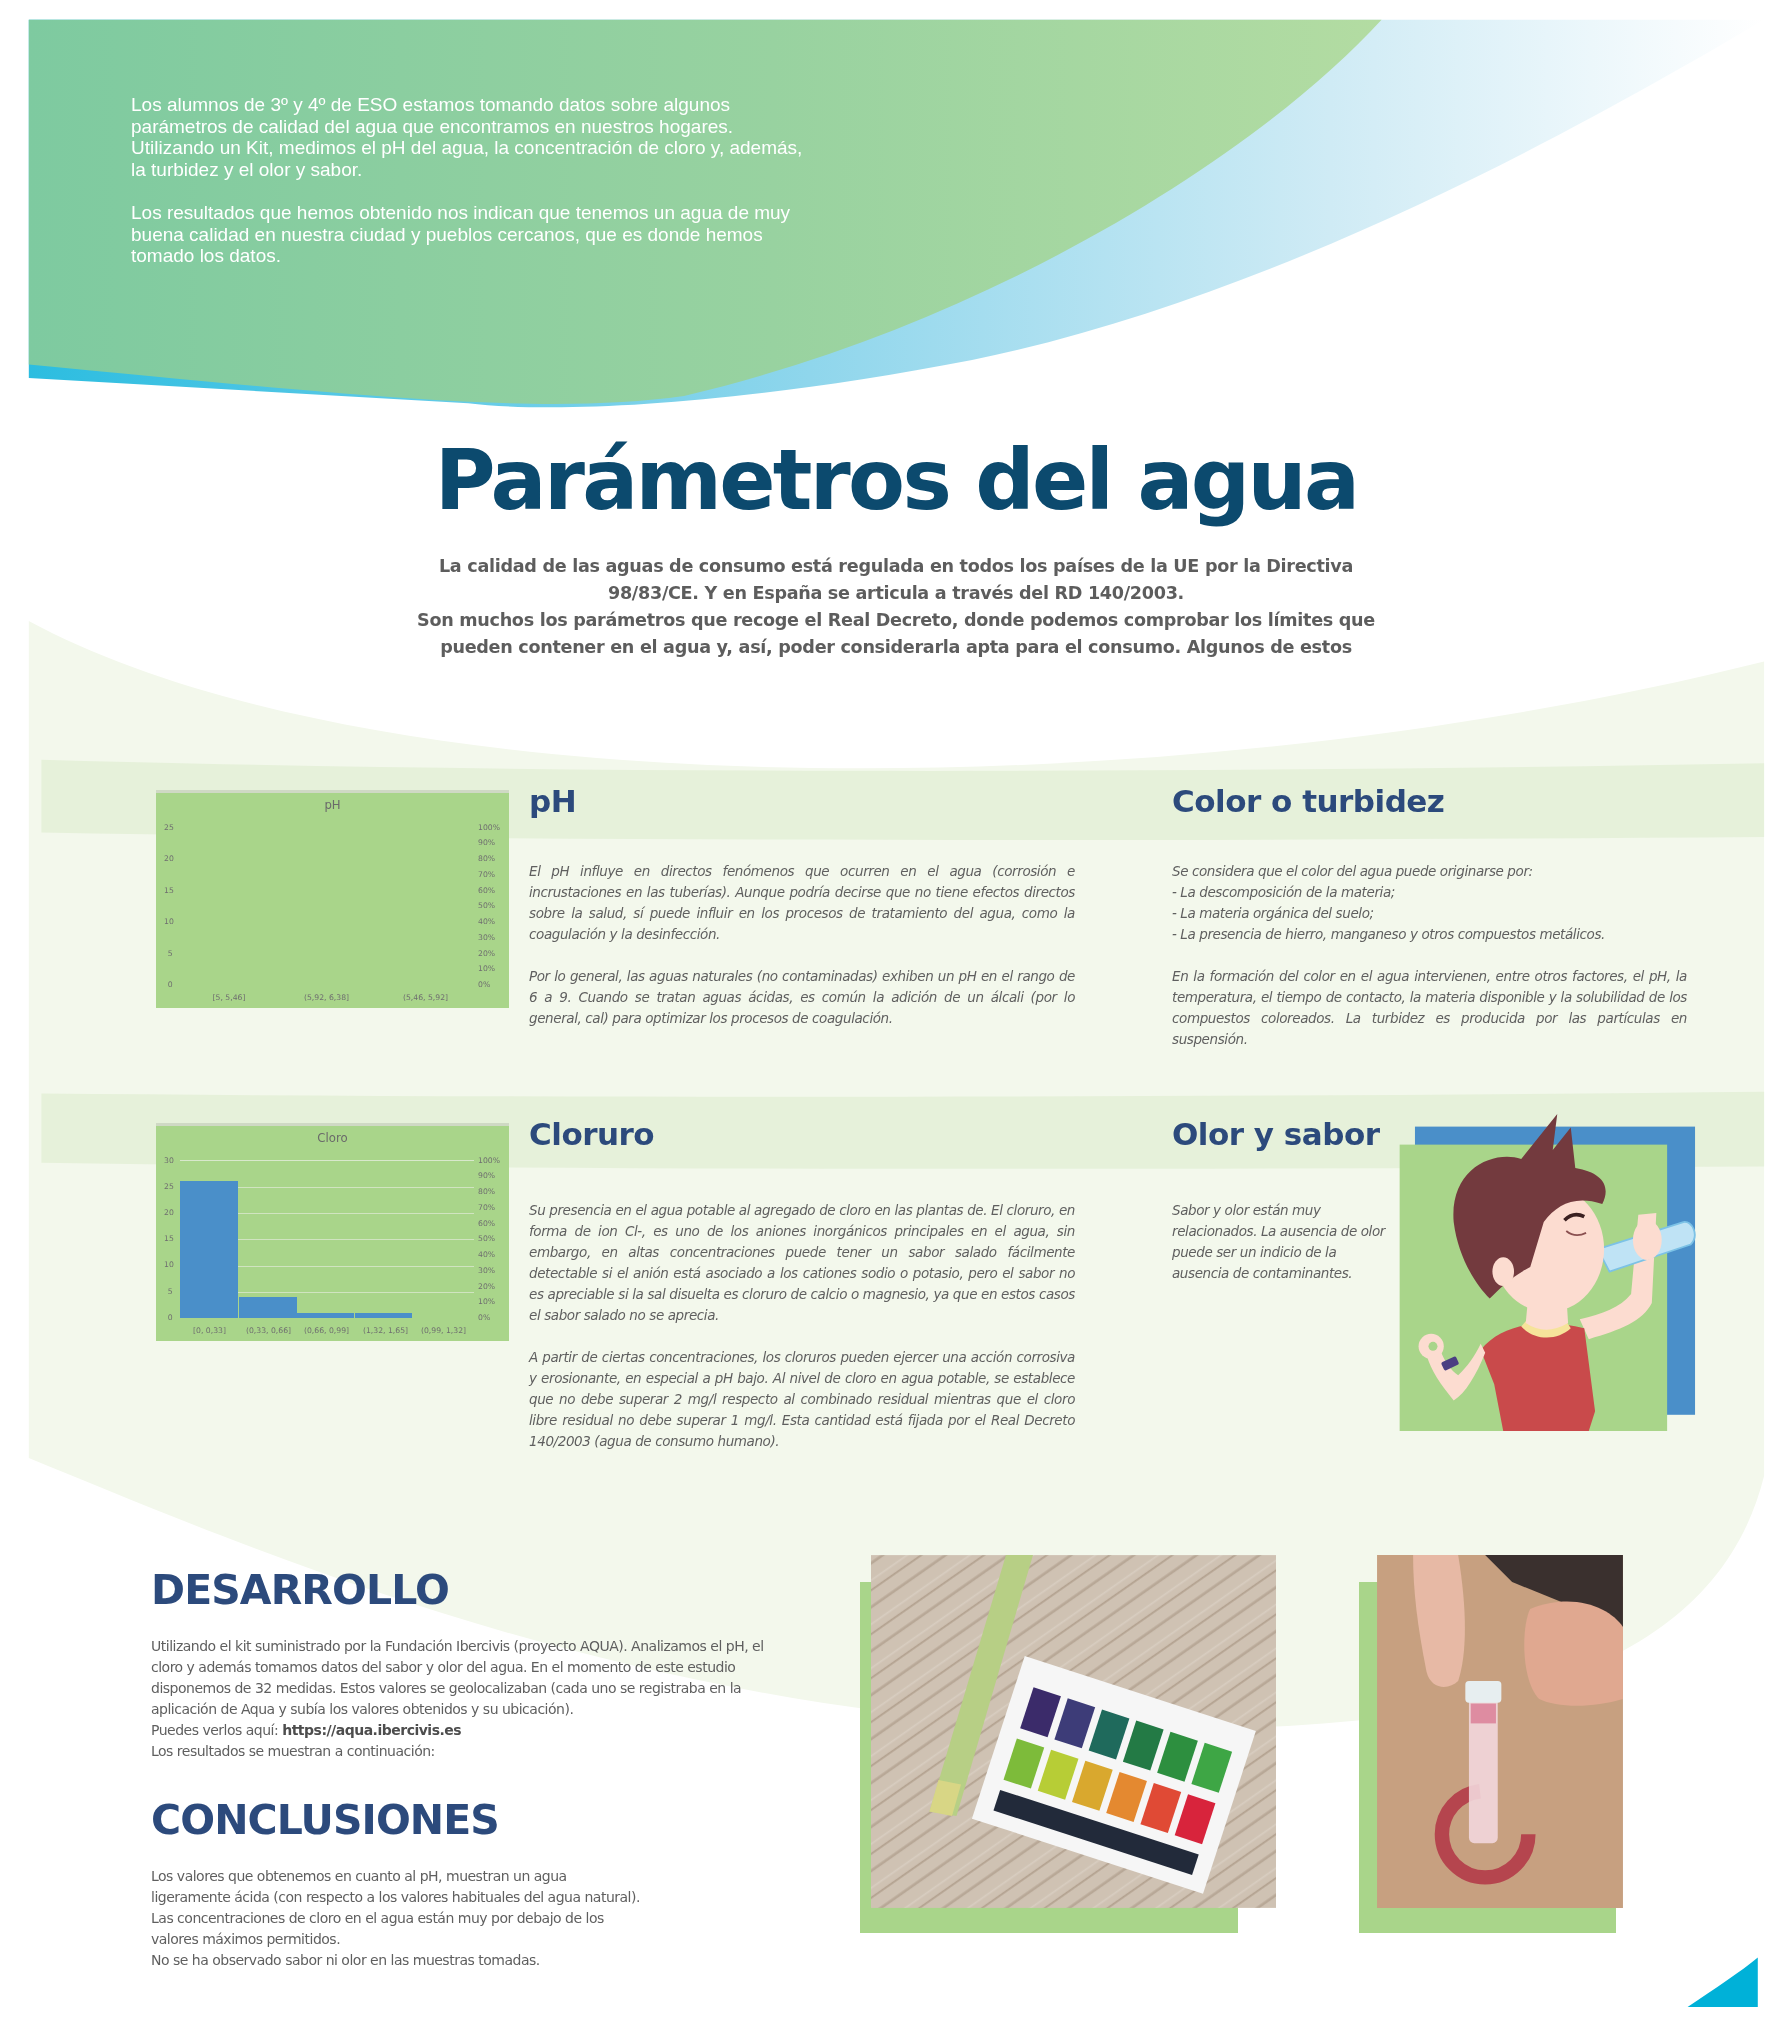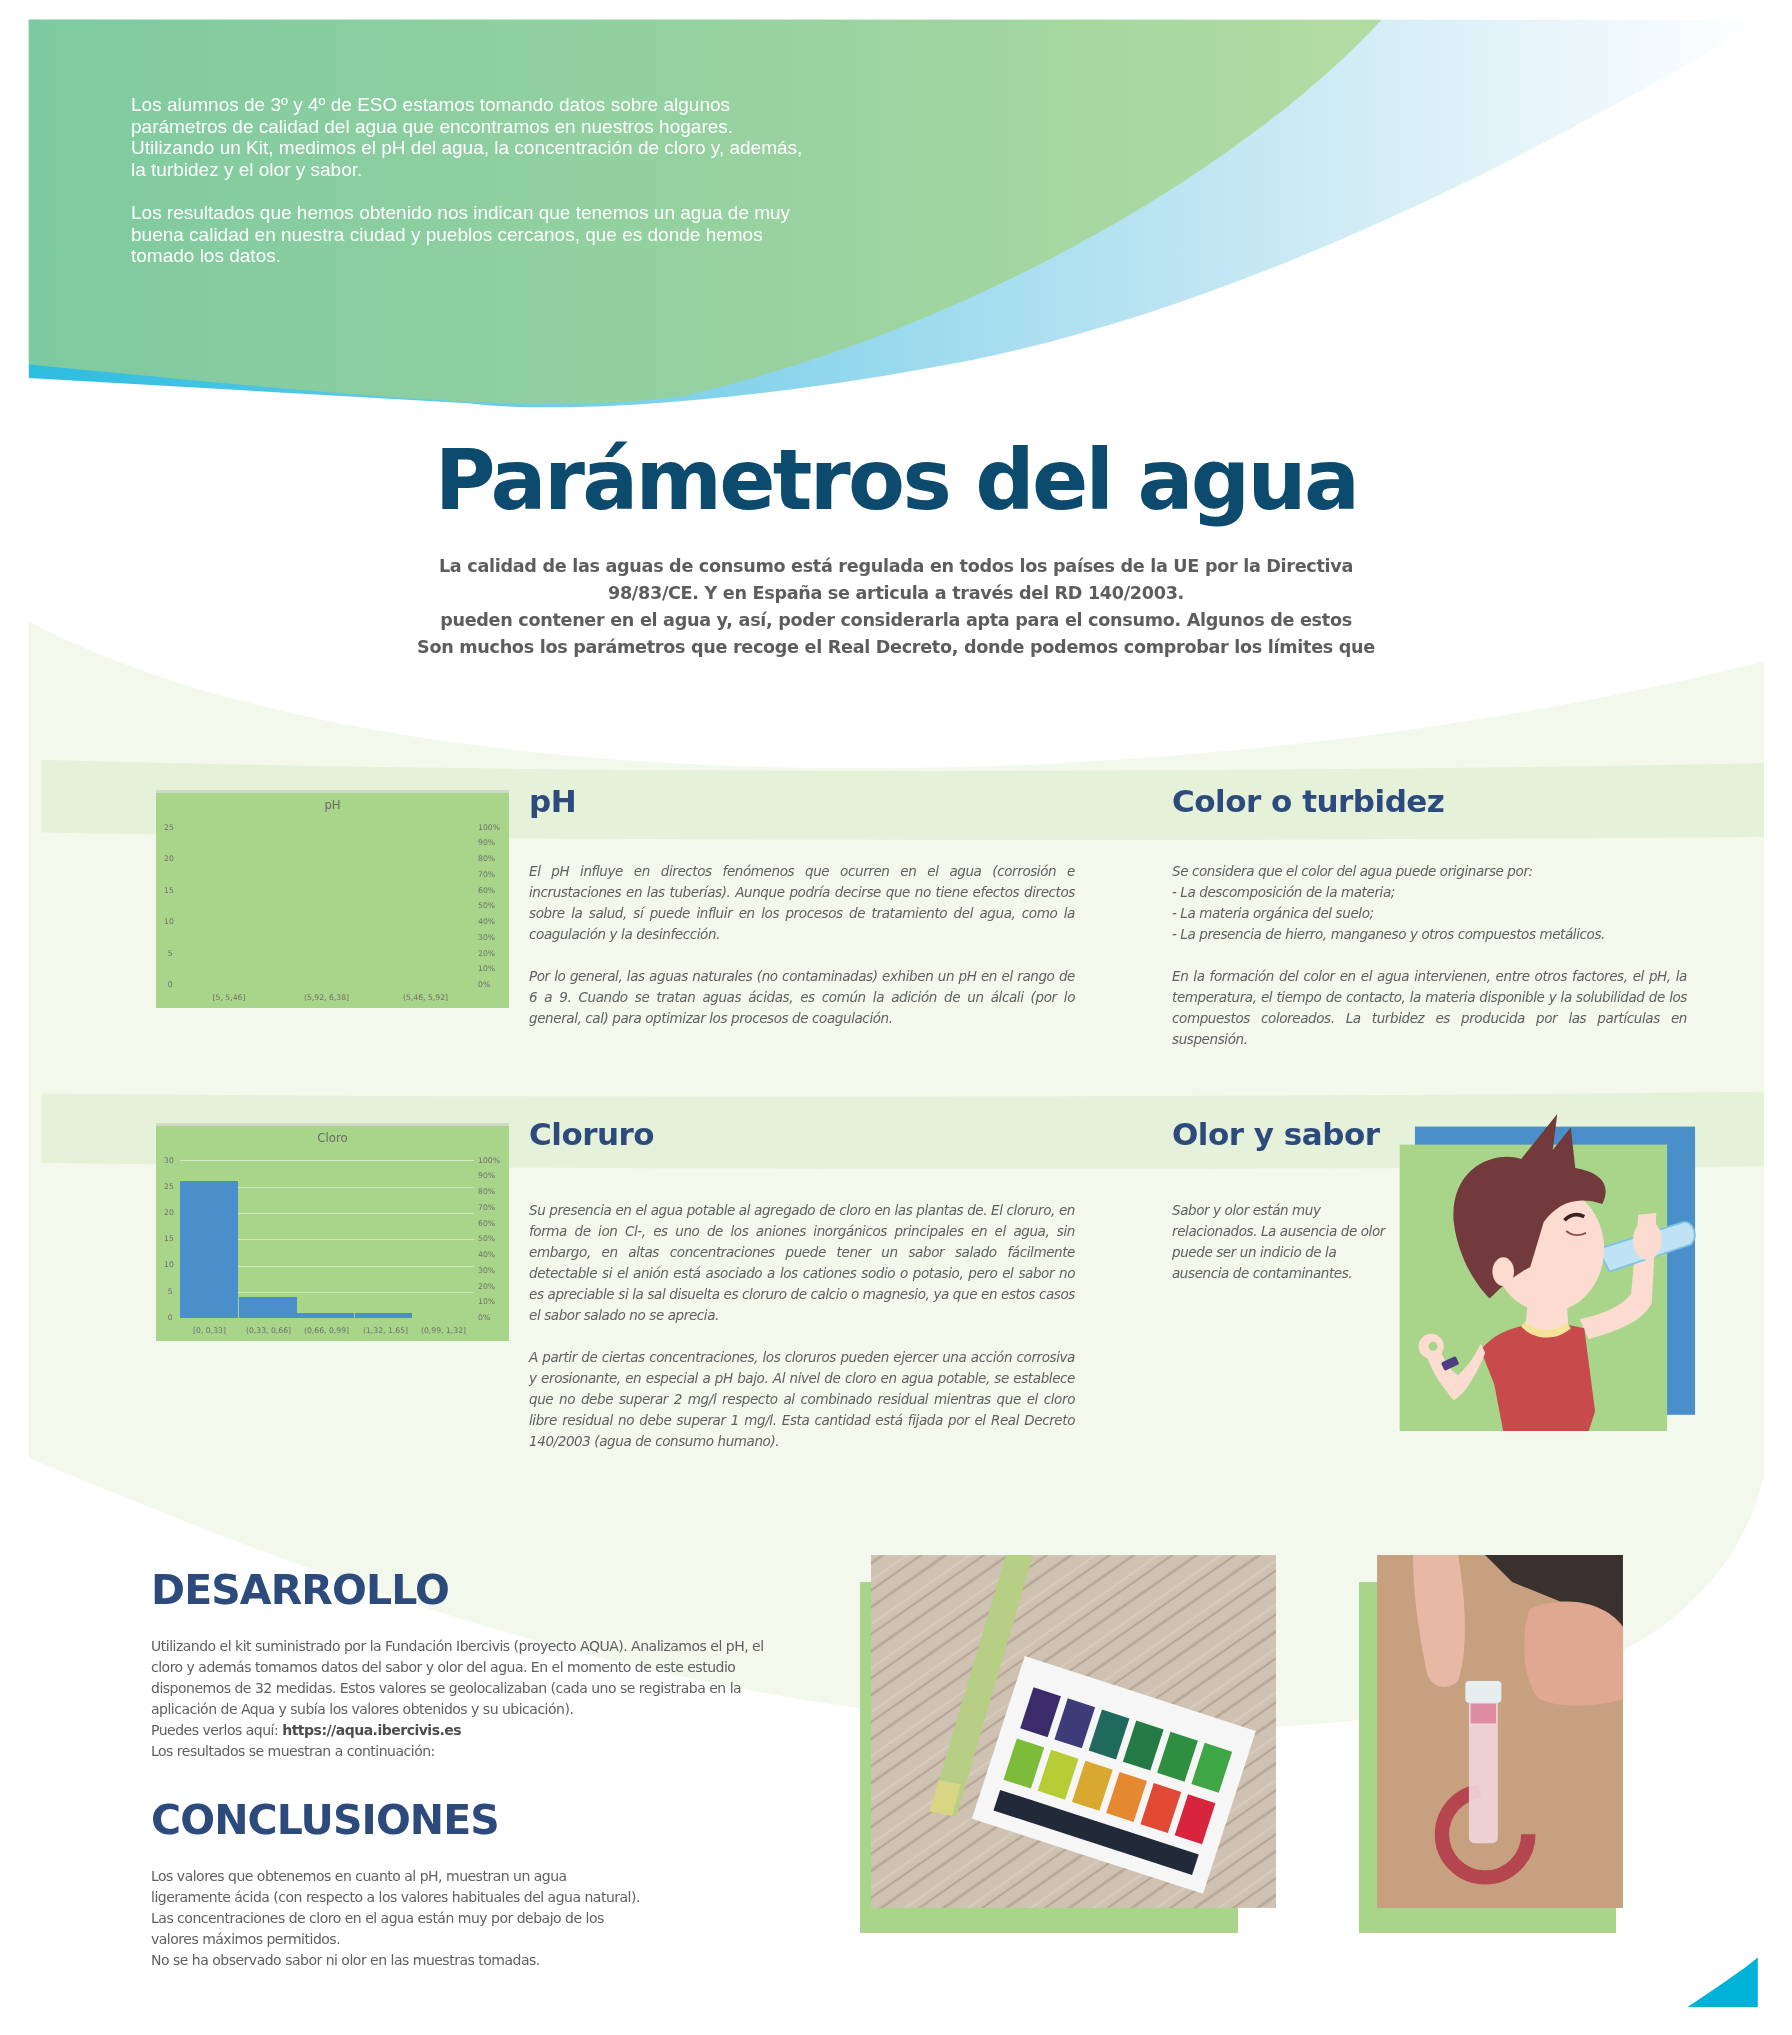--- a/index.html
+++ b/index.html
@@ -75,22 +75,22 @@
 
 <section class="intro">
   <p>Los alumnos de 3º y 4º de ESO estamos tomando datos sobre algunos parámetros de calidad del agua que encontramos en nuestros hogares. Utilizando un Kit, medimos el pH del agua, la concentración de cloro y, además, la turbidez y el olor y sabor.</p>
   <p>Los resultados que hemos obtenido nos indican que tenemos un agua de muy buena calidad en nuestra ciudad y pueblos cercanos, que es donde hemos tomado los datos.</p>
 </section>
 
 <h1 class="main-title">Parámetros del agua</h1>
 <div class="lead">
   <div>La calidad de las aguas de consumo está regulada en todos los países de la UE por la Directiva</div>
   <div>98/83/CE. Y en España se articula a través del RD 140/2003.</div>
+  <div>Son muchos los parámetros que recoge el Real Decreto, donde podemos comprobar los límites que</div>
   <div>pueden contener en el agua y, así, poder considerarla apta para el consumo. Algunos de estos</div>
-  <div>Son muchos los parámetros que recoge el Real Decreto, donde podemos comprobar los límites que</div>
 </div>
 
 <div class="chart" style="left:156px; top:790px; width:353px; height:218px;">
   <div class="ctitle">pH</div>
   <div class="yl" style="left:8px; top:30px;">25</div>
   <div class="yl" style="left:8px; top:61px;">20</div>
   <div class="yl" style="left:8px; top:93px;">15</div>
   <div class="yl" style="left:8px; top:124px;">10</div>
   <div class="yl" style="left:11.7px; top:156px;">5</div>
   <div class="yl" style="left:11.7px; top:187px;">0</div>

